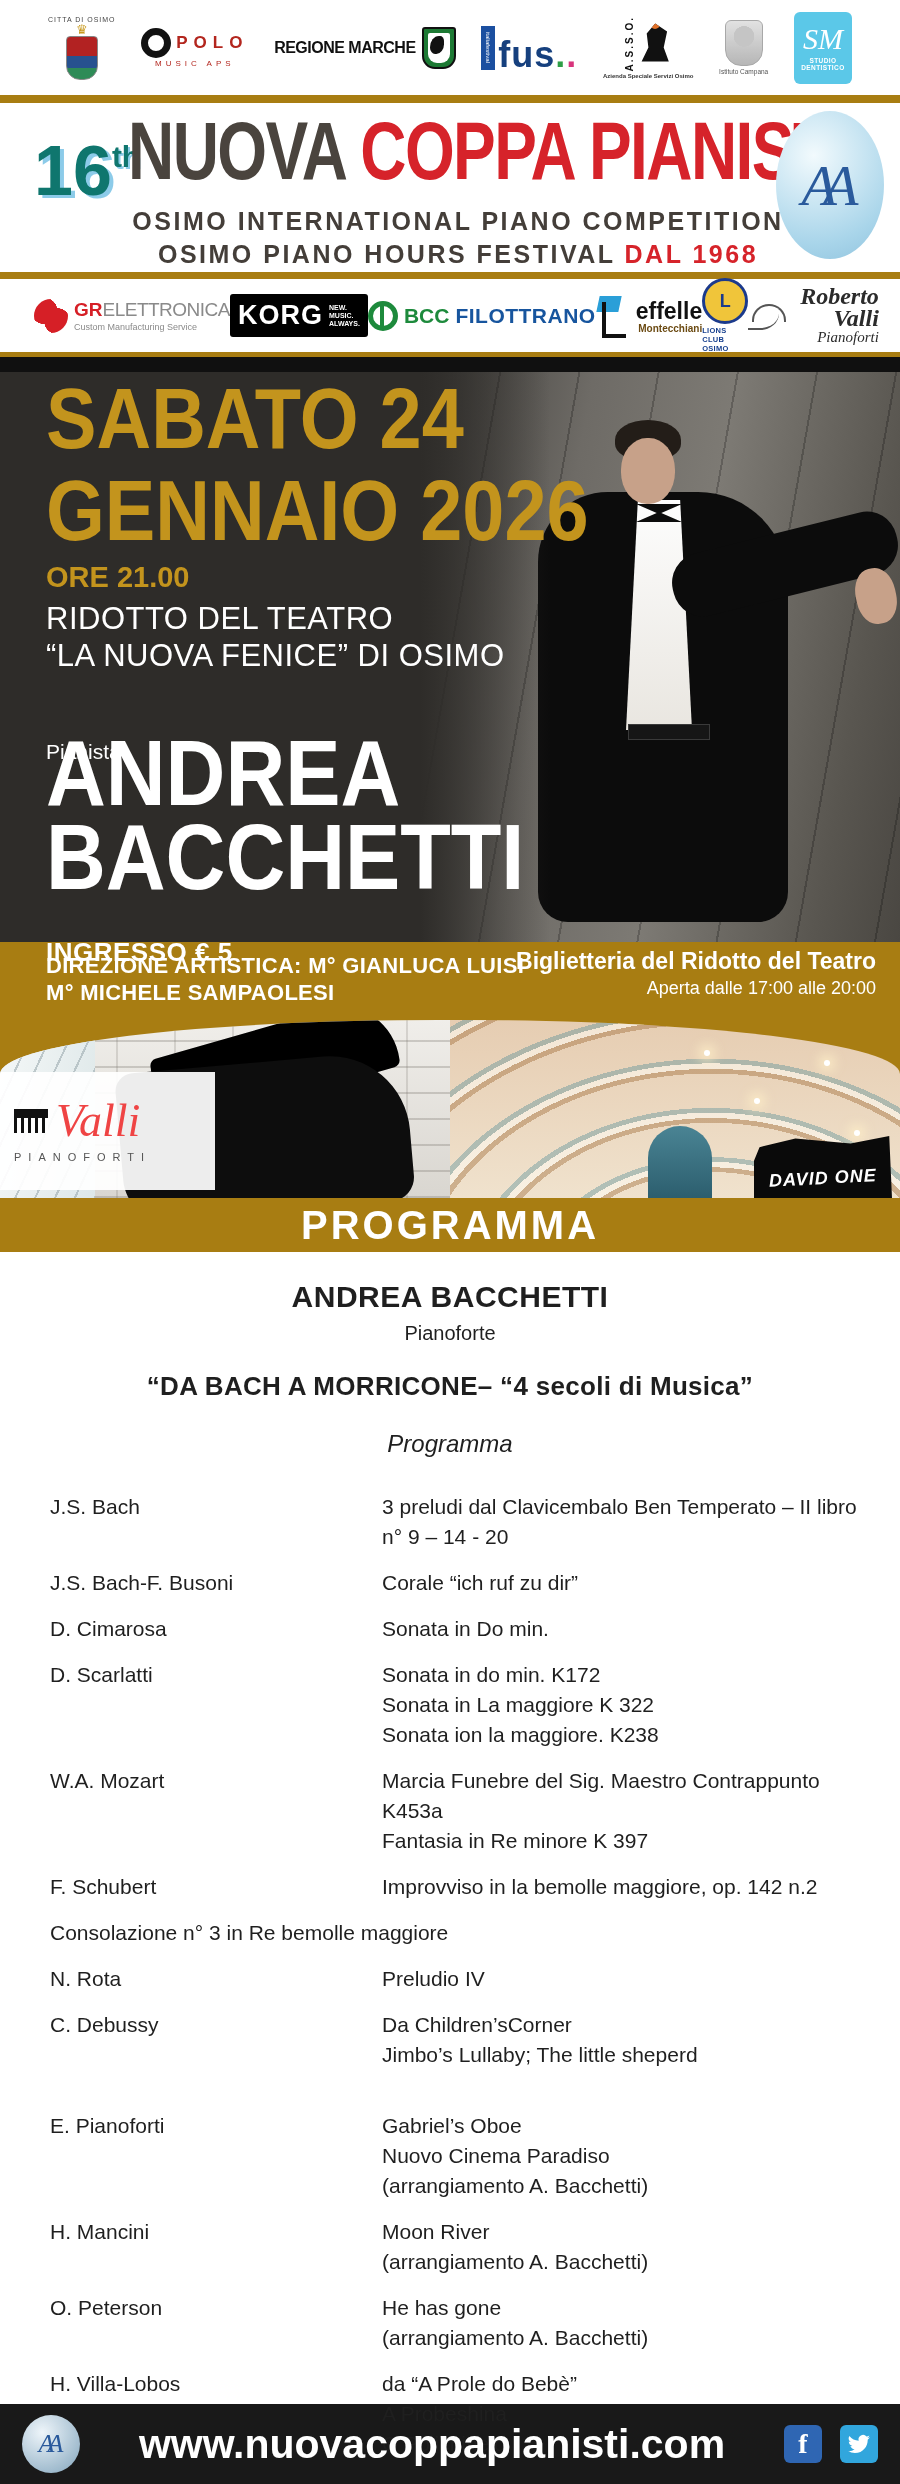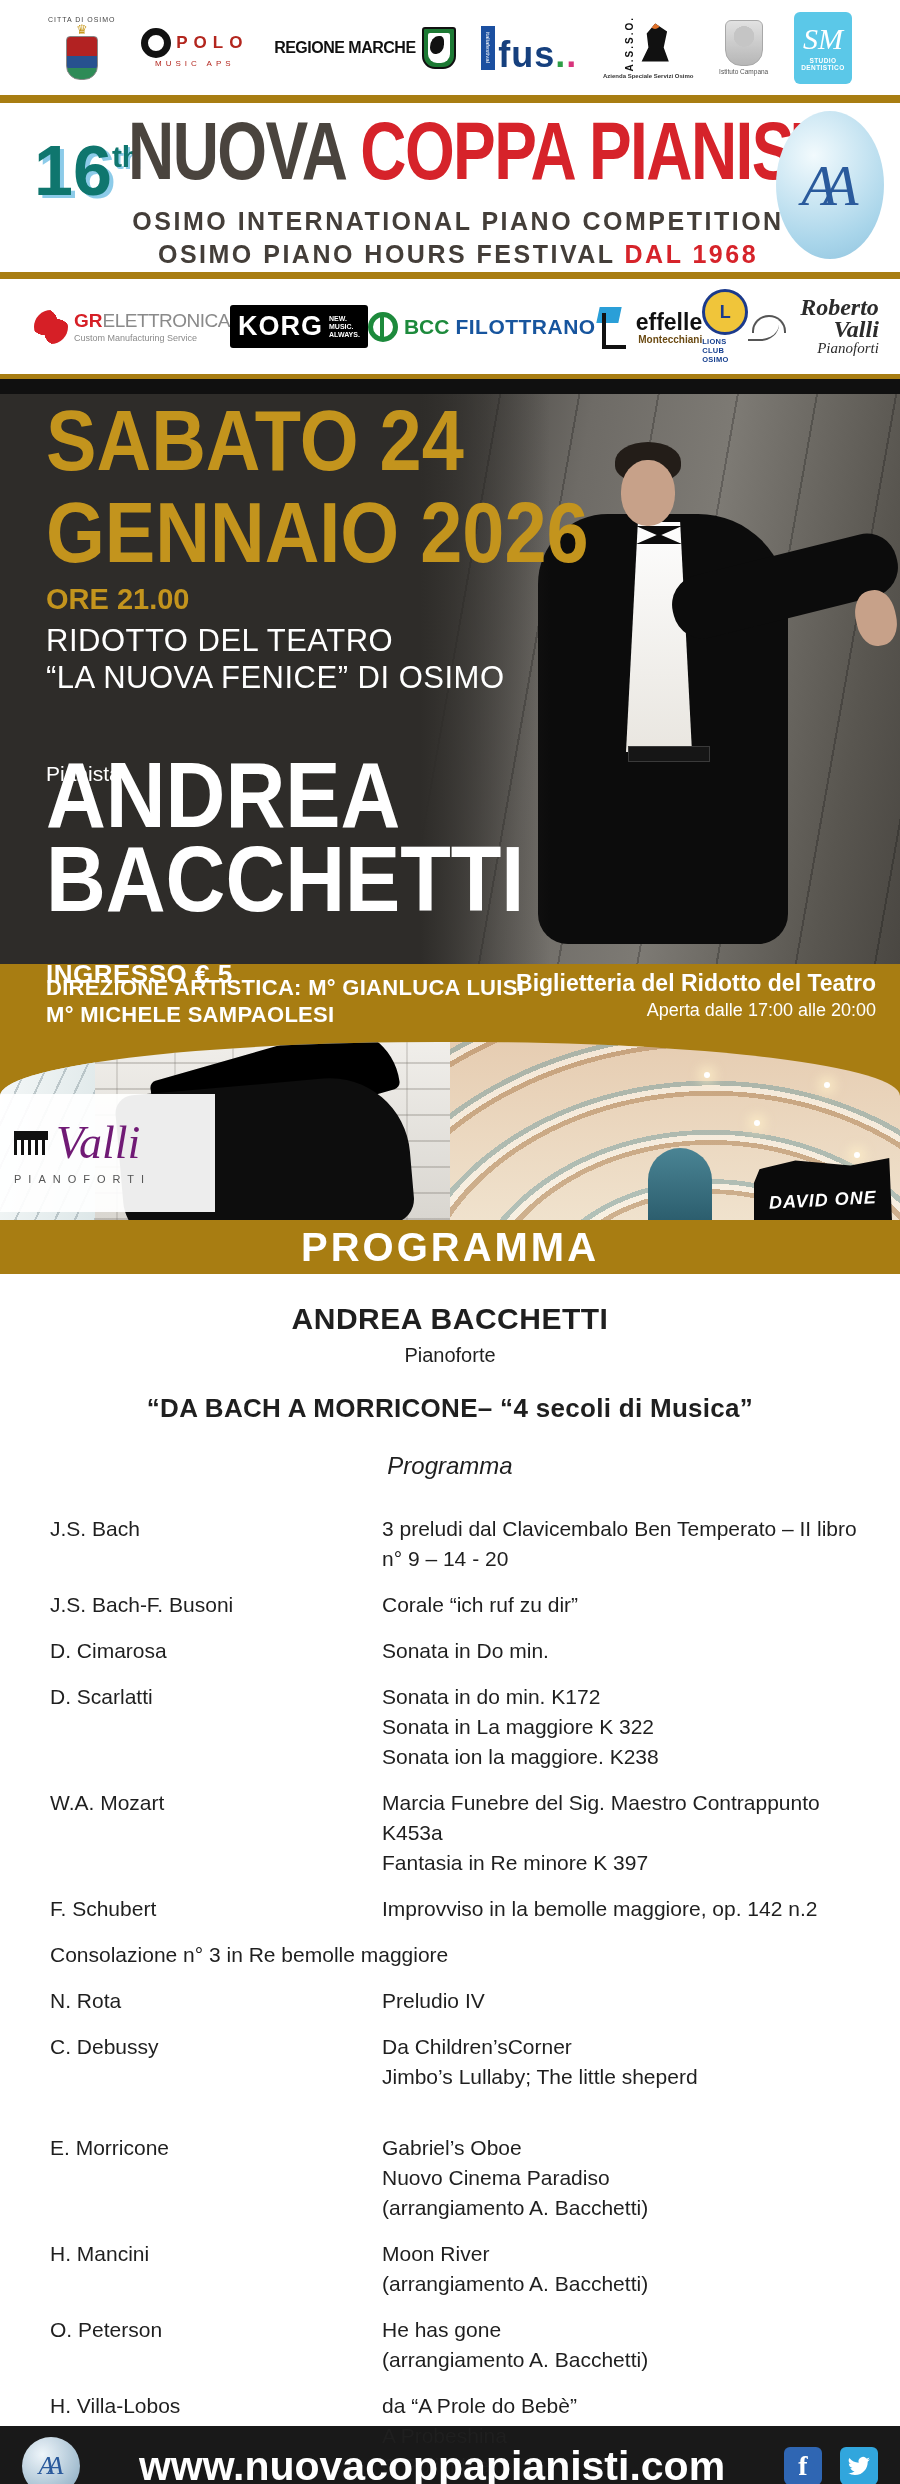--- a/index.html
+++ b/index.html
@@ -63,21 +63,21 @@
   .bsub1{font-size:25px;letter-spacing:2.5px;}
   .bsub2{font-size:25px;letter-spacing:2.5px;margin-top:4px;}
   .bsub2 .red{color:#d6232a;}
   .oval-logo{position:absolute;right:16px;top:8px;width:108px;height:148px;border-radius:50%;
         background:radial-gradient(circle at 35% 30%,#f2fafd,#a9d5ea 70%,#8fc3de);
         display:flex;align-items:center;justify-content:center;}
   .oval-logo span{font-family:"Liberation Serif",serif;font-style:italic;font-size:58px;
         color:#2a5a9c;letter-spacing:-14px;padding-right:14px;}
 
   
-  .sponsors{height:95px;display:flex;align-items:center;justify-content:space-between;
+  .sponsors{height:73px;display:flex;align-items:center;justify-content:space-between;
         padding:0 34px;box-sizing:border-box;background:#fff;}
   .sp{display:flex;align-items:center;gap:6px;}
   .gr-ico{width:34px;height:34px;border-radius:50%;background:
         radial-gradient(circle at 30% 35%,#d61f26 0 40%,transparent 41%),
         radial-gradient(circle at 68% 65%,#d61f26 0 40%,transparent 41%);}
   .gr-txt b{font-size:19px;color:#d61f26;}
   .gr-txt span{font-size:19px;color:#8a8a8a;letter-spacing:-.5px;}
   .gr-sub{font-size:9px;color:#8a8a8a;margin-top:1px;}
   .korg{background:#000;color:#fff;border-radius:3px;padding:6px 8px;display:flex;align-items:center;gap:6px;}
   .korg b{font-size:27px;letter-spacing:1px;}
@@ -159,21 +159,21 @@
         transform:rotate(-16deg) skewX(-8deg);border-radius:8px 90px 8px 8px;}
   .piano-sound{position:absolute;left:185px;top:52px;width:170px;height:34px;transform:rotate(-12deg);
         background:linear-gradient(#8a5522,#5d350f);border-radius:4px 40px 4px 4px;}
   .piano-leg{position:absolute;width:14px;height:52px;background:#0d0d0d;bottom:0;}
   .leg1{left:150px;} .leg2{left:330px;}
   .valli-badge{position:absolute;left:0;top:52px;width:215px;height:118px;background:rgba(255,255,255,.93);
         display:flex;flex-direction:column;justify-content:center;padding-left:14px;box-sizing:border-box;}
   .valli-row{display:flex;align-items:center;gap:8px;}
   .valli-keys{width:34px;height:24px;background:repeating-linear-gradient(90deg,#111 0 3px,#fff 3px 7px);
         border-top:9px solid #111;box-sizing:border-box;}
-  .valli-script{font-family:"Liberation Serif",serif;font-style:italic;font-size:46px;color:#701a75;line-height:44px;}
+  .valli-script{font-family:"Liberation Serif",serif;font-style:italic;font-size:46px;color:#ef4444;line-height:44px;}
   .valli-pf{font-size:11px;letter-spacing:7px;color:#555;margin-top:8px;}
   .ph-theater{position:absolute;left:450px;top:0;bottom:0;right:0;background:
         repeating-radial-gradient(ellipse 640px 500px at 58% 160%,
           rgba(150,95,40,0) 0 44px,rgba(150,95,40,.38) 44px 50px,
           rgba(255,252,244,.55) 50px 57px,rgba(62,130,145,.35) 57px 63px),
         linear-gradient(#e6cdb2,#f0e2cd);}
   .th-door{position:absolute;left:44%;bottom:0;width:64px;height:72px;border-radius:32px 32px 0 0;
         background:linear-gradient(#4a8494,#2c5e6e);}
   .th-light{position:absolute;width:6px;height:6px;border-radius:50%;background:#fff;
         box-shadow:0 0 12px 5px rgba(255,240,200,.85);}
@@ -449,21 +449,21 @@
         </div>
     </div>
     <div class="prow gap-lg">
       <div class="comp">C. Debussy</div>
       <div class="pieces">
           <div>Da Children’sCorner</div>
           <div>Jimbo’s Lullaby; The little sheperd</div>
         </div>
     </div>
     <div class="prow">
-      <div class="comp">E. Morricone</div>
+      <div class="comp">E. Pianoforti</div>
       <div class="pieces">
           <div>Gabriel’s Oboe</div>
           <div>Nuovo Cinema Paradiso</div>
           <div>(arrangiamento A. Bacchetti)</div>
         </div>
     </div>
     <div class="prow">
       <div class="comp">H. Mancini</div>
       <div class="pieces">
           <div>Moon River</div>

